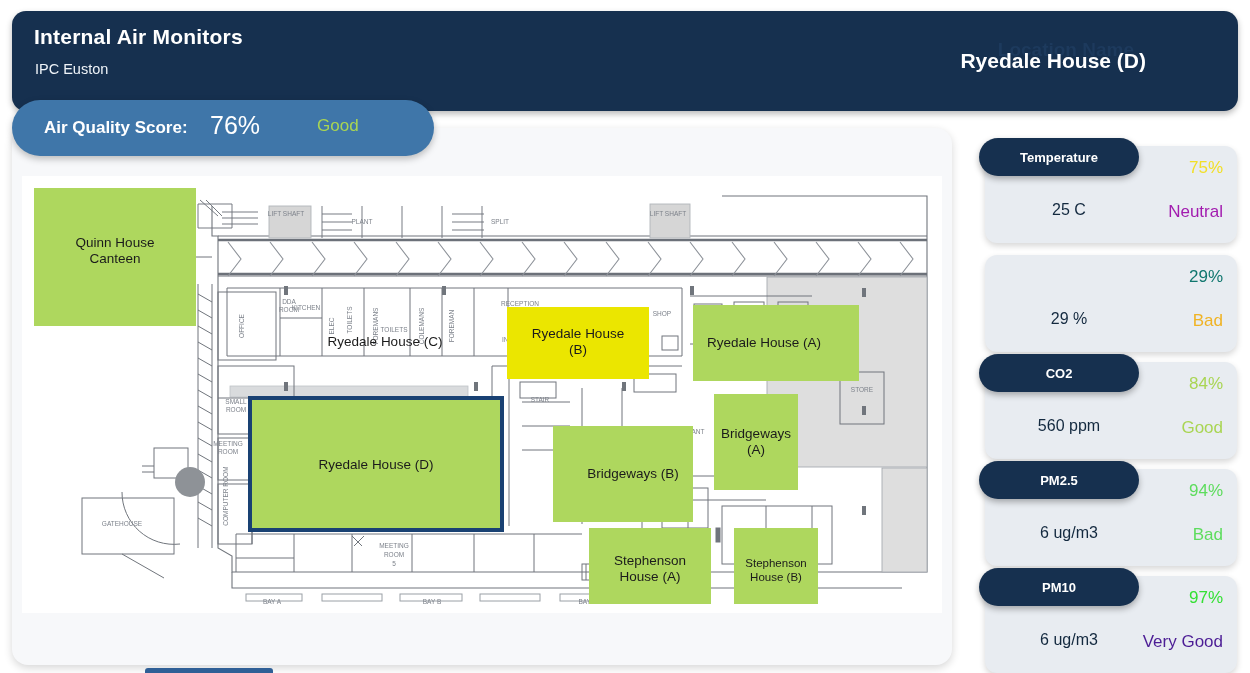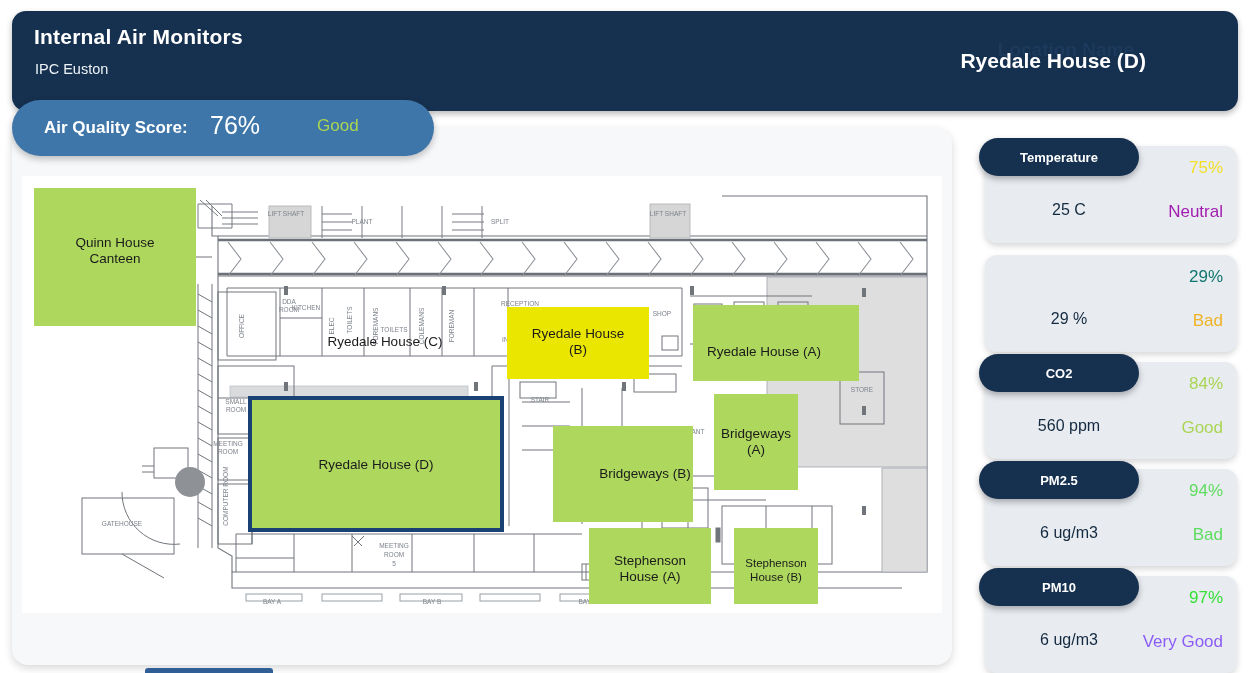--- a/index.html
+++ b/index.html
@@ -331,23 +331,23 @@
 
           <rect x="228" y="222" width="252" height="132" fill="#aed75e" stroke="#194173" stroke-width="4"></rect>
         </g>
       </svg>
 
       <div class="zone-label" style="left:12px; top:59px; width:162px;">Quinn House
 Canteen</div>
       <div class="zone-label" style="left:278px; top:158px; width:170px;">Ryedale House (C)</div>
       <div class="zone-label" style="left:485px; top:150px; width:142px;">Ryedale House
 (B)</div>
-      <div class="zone-label" style="left:671px; top:168px; width:142px;">Ryedale House (A)</div>
+      <div class="zone-label" style="left:671px; top:159px; width:142px;">Ryedale House (A)</div>
       <div class="zone-label" style="left:228px; top:281px; width:252px;">Ryedale House (D)</div>
-      <div class="zone-label" style="left:531px; top:290px; width:160px;margin-left:12px;">Bridgeways (B)</div>
+      <div class="zone-label" style="left:531px; top:290px; width:160px;">Bridgeways (B)</div>
       <div class="zone-label" style="left:692px; top:250px; width:84px;">Bridgeways
 (A)</div>
       <div class="zone-label" style="left:567px; top:377px; width:122px;">Stephenson
 House (A)</div>
       <div class="zone-label" style="left:712px; top:381px; width:84px; font-size:11.5px;">Stephenson
 House (B)</div>
     </div>
   </div>
 
   <div class="metrics">
@@ -384,19 +384,19 @@
       <div class="metric-pct" style="color:#5ddc5d;">94%</div>
       <div class="metric-status" style="color:#5ddc5d;">Bad</div>
     </div>
 
     <div class="metric" style="top:448px;">
       <div class="metric-pill">
         <span class="metric-name">PM10</span>
       </div>
       <div class="metric-reading">6 ug/m3</div>
       <div class="metric-pct" style="color:#34e034;">97%</div>
-      <div class="metric-status" style="color:#8b5cf6;">Very Good</div>
+      <div class="metric-status" style="color:#4c1d95;">Very Good</div>
     </div>
   </div>
 
   <div class="bottom-stub"></div>
 
 </div>
 
 </body></html>

